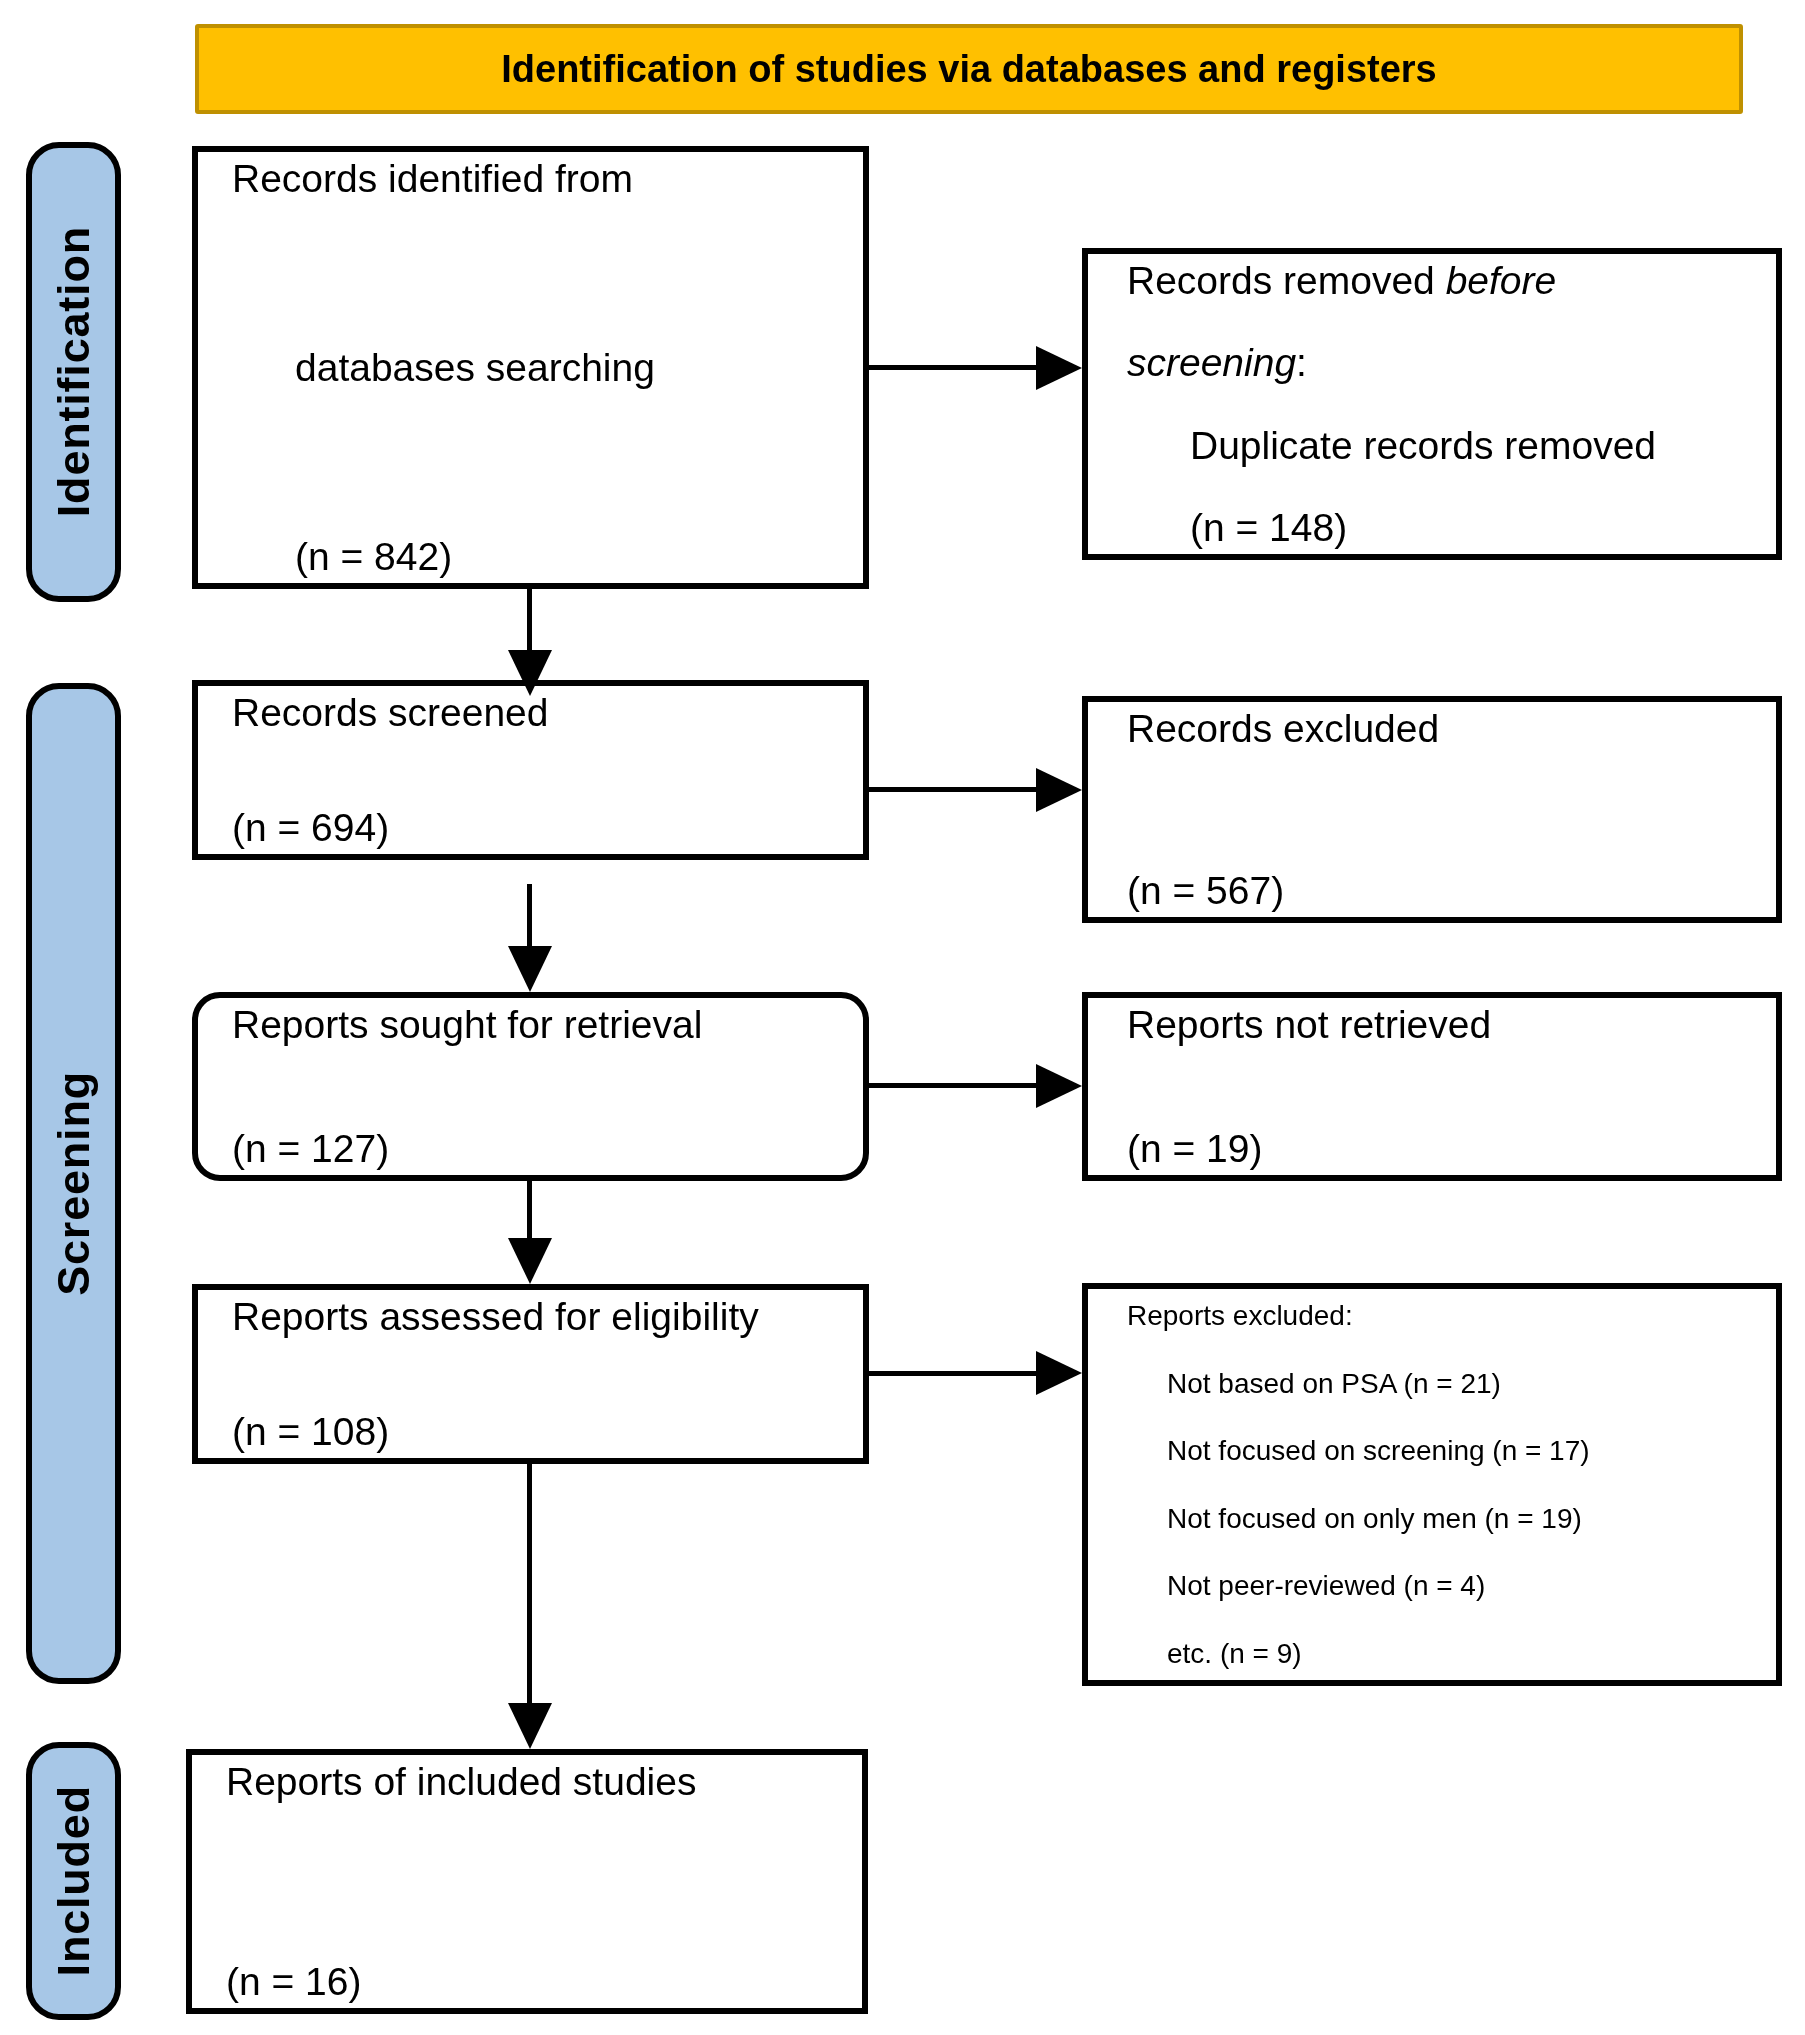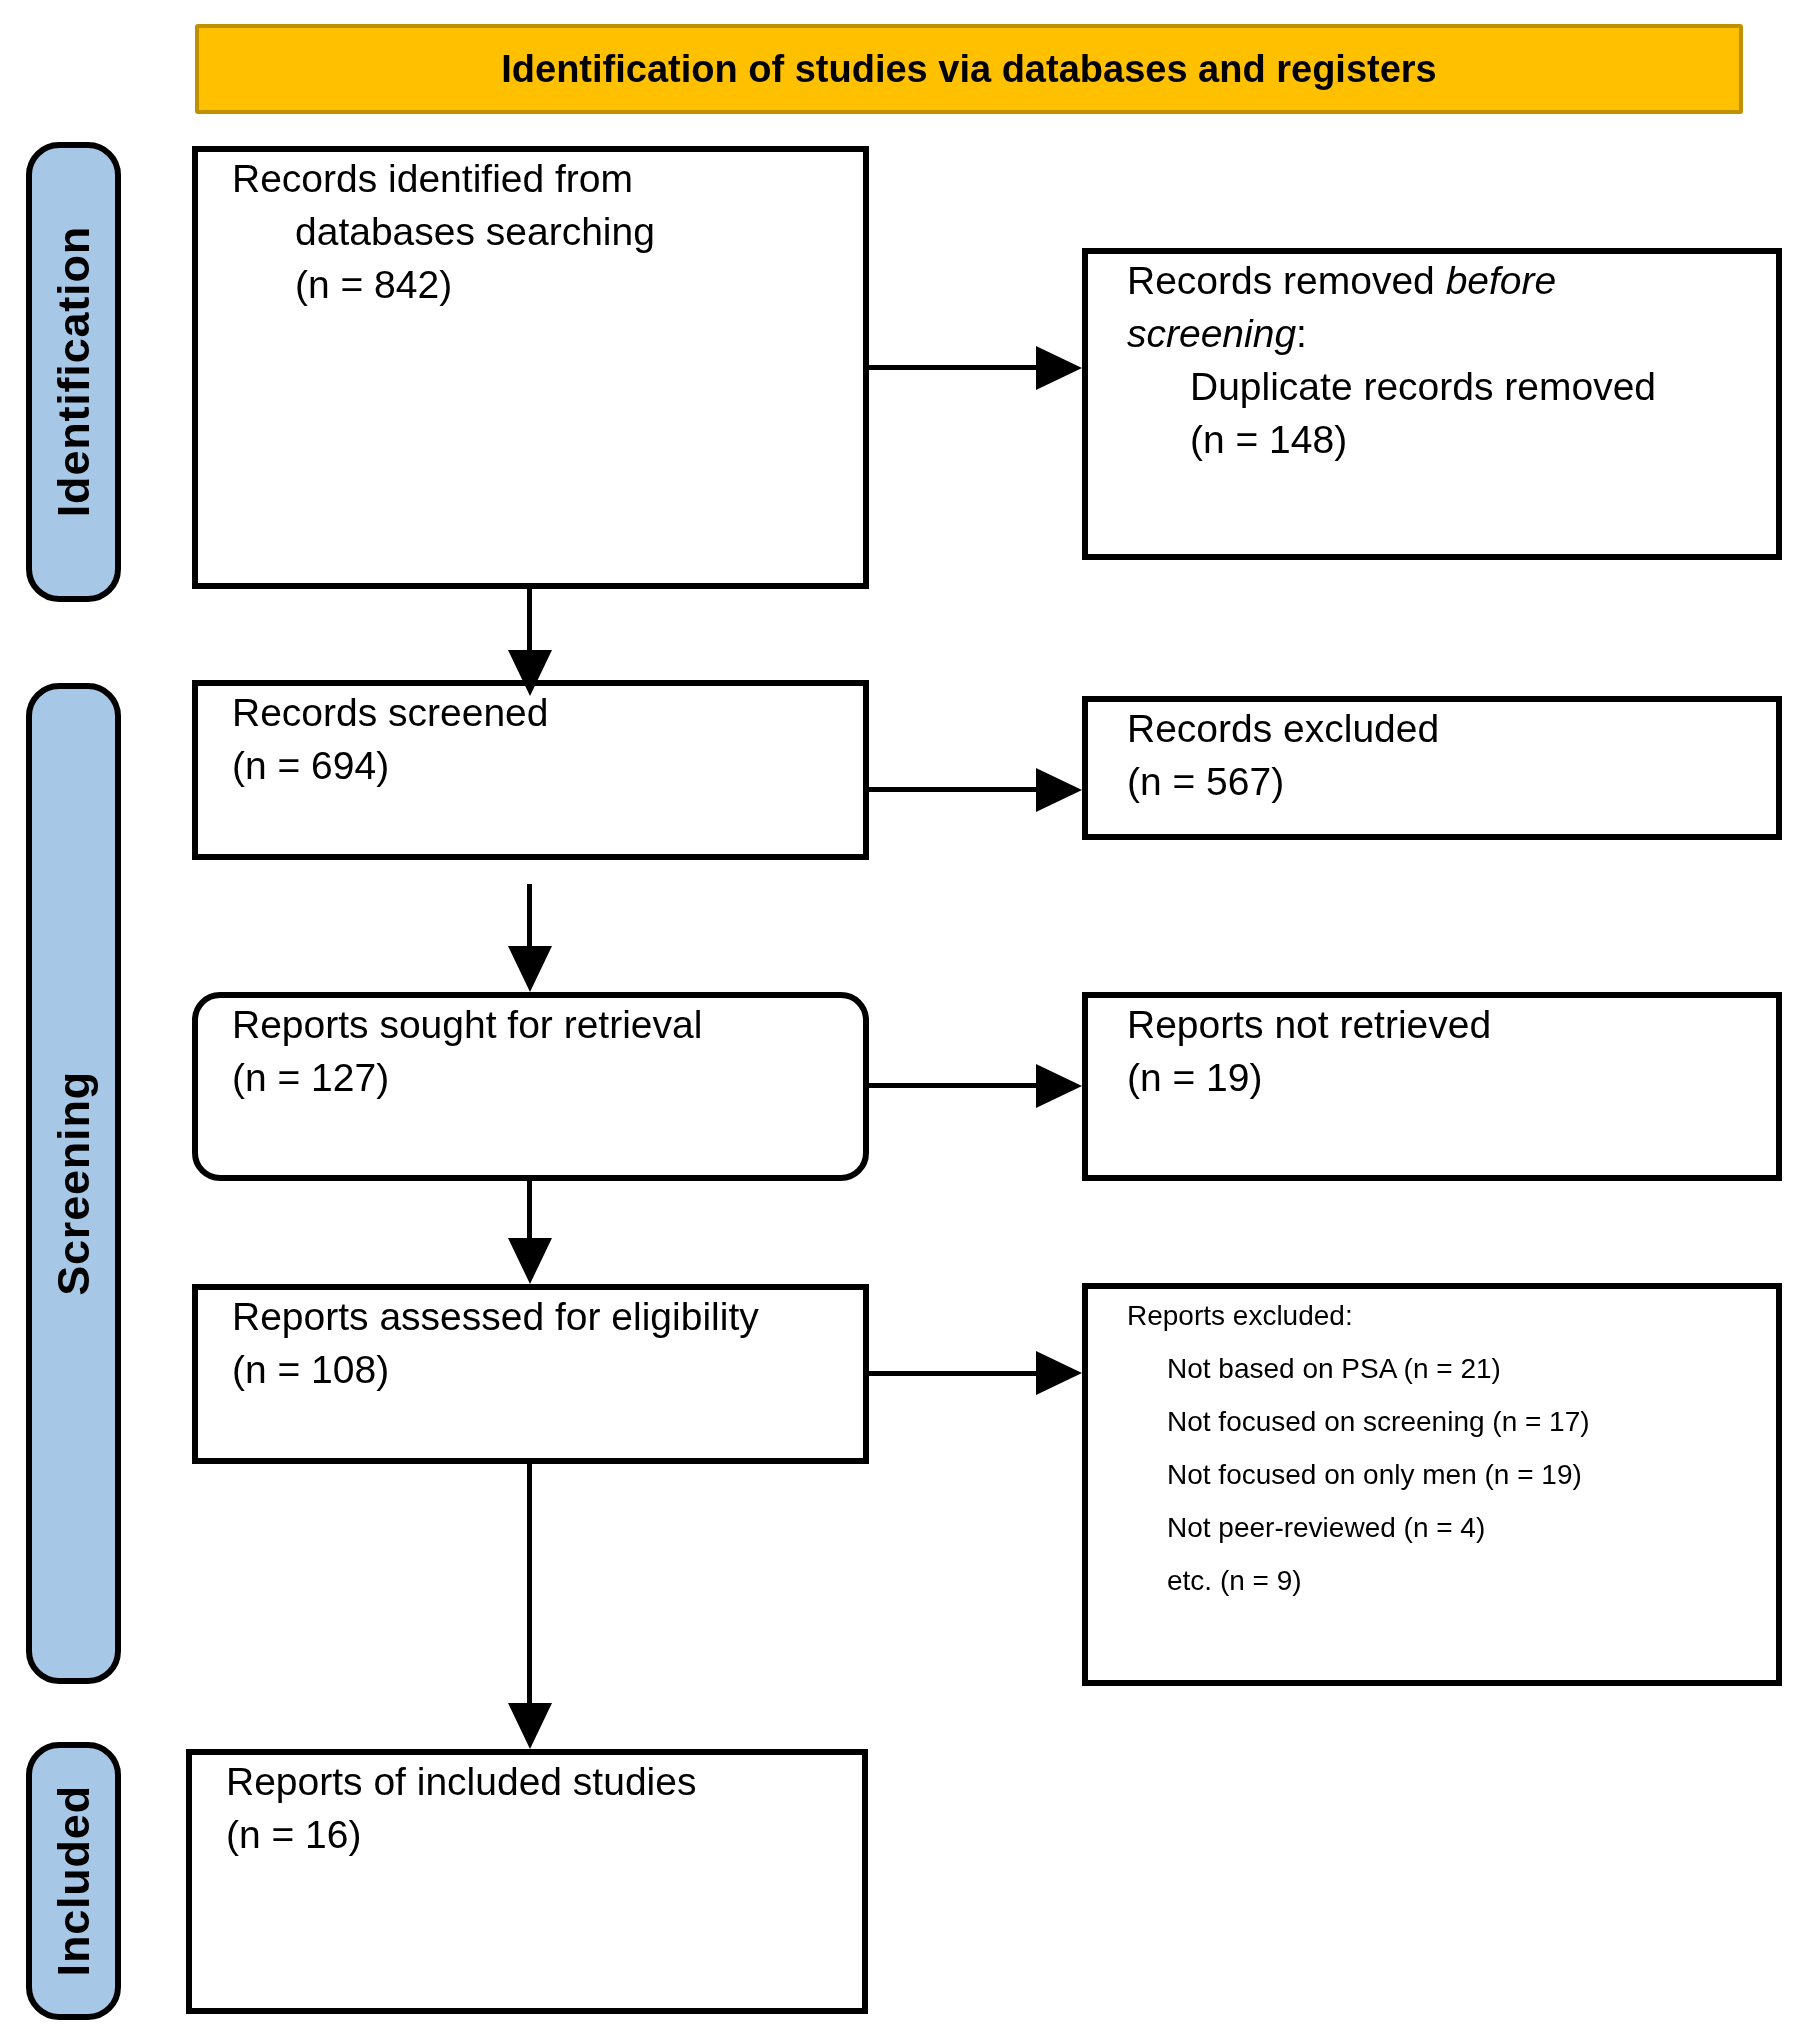--- a/index.html
+++ b/index.html
@@ -58,39 +58,39 @@
   #stage-included       { top: 1742px; height: 278px;  }
 
   
   .fbox {
     position: absolute;
     background: #ffffff;
     border: 6.8px solid #000000;
     box-sizing: border-box;
     display: flex;
     flex-direction: column;
-    justify-content: flex-start;
+    justify-content: space-between;
     font-size: 39px;
     line-height: 53px;
   }
   .fbox .line { white-space: nowrap; }
   .indent  { padding-left: 63px; }
   .indent2 { padding-left: 40px; }
 
   .left-col  { left: 192px;  width: 677px; padding-left: 34px;  padding-right: 8.5px; }
   .right-col { left: 1082px; width: 700px; padding-left: 39px;  padding-right: 8.5px; }
 
   #box-records-identified { top: 146px;  height: 443px; }
   #box-records-screened   { top: 680px; height: 180px;  }
   #box-reports-sought     { top: 992px; height: 189px; border-radius: 28px;  }
   #box-reports-assessed   { top: 1284px; height: 180px;  }
   #box-reports-included   { left: 186px; width: 682px; top: 1749px; height: 265px; }
 
   #box-records-removed       { top: 220px;  height: 312px; margin-top: 28px; }
-  #box-records-excluded      { top: 696px; height: 144px; }
+  #box-records-excluded      { top: 696px; height: 227px; }
   #box-reports-not-retrieved { top: 992px; height: 189px; }
   #box-reports-excluded      { top: 1283px; height: 403px; font-size: 28px; line-height: 53px; }
 
   em { font-style: italic; }
 
   
   .arrow { position: absolute; }
   .vline {
     position: absolute;
     width: 5.1px;

